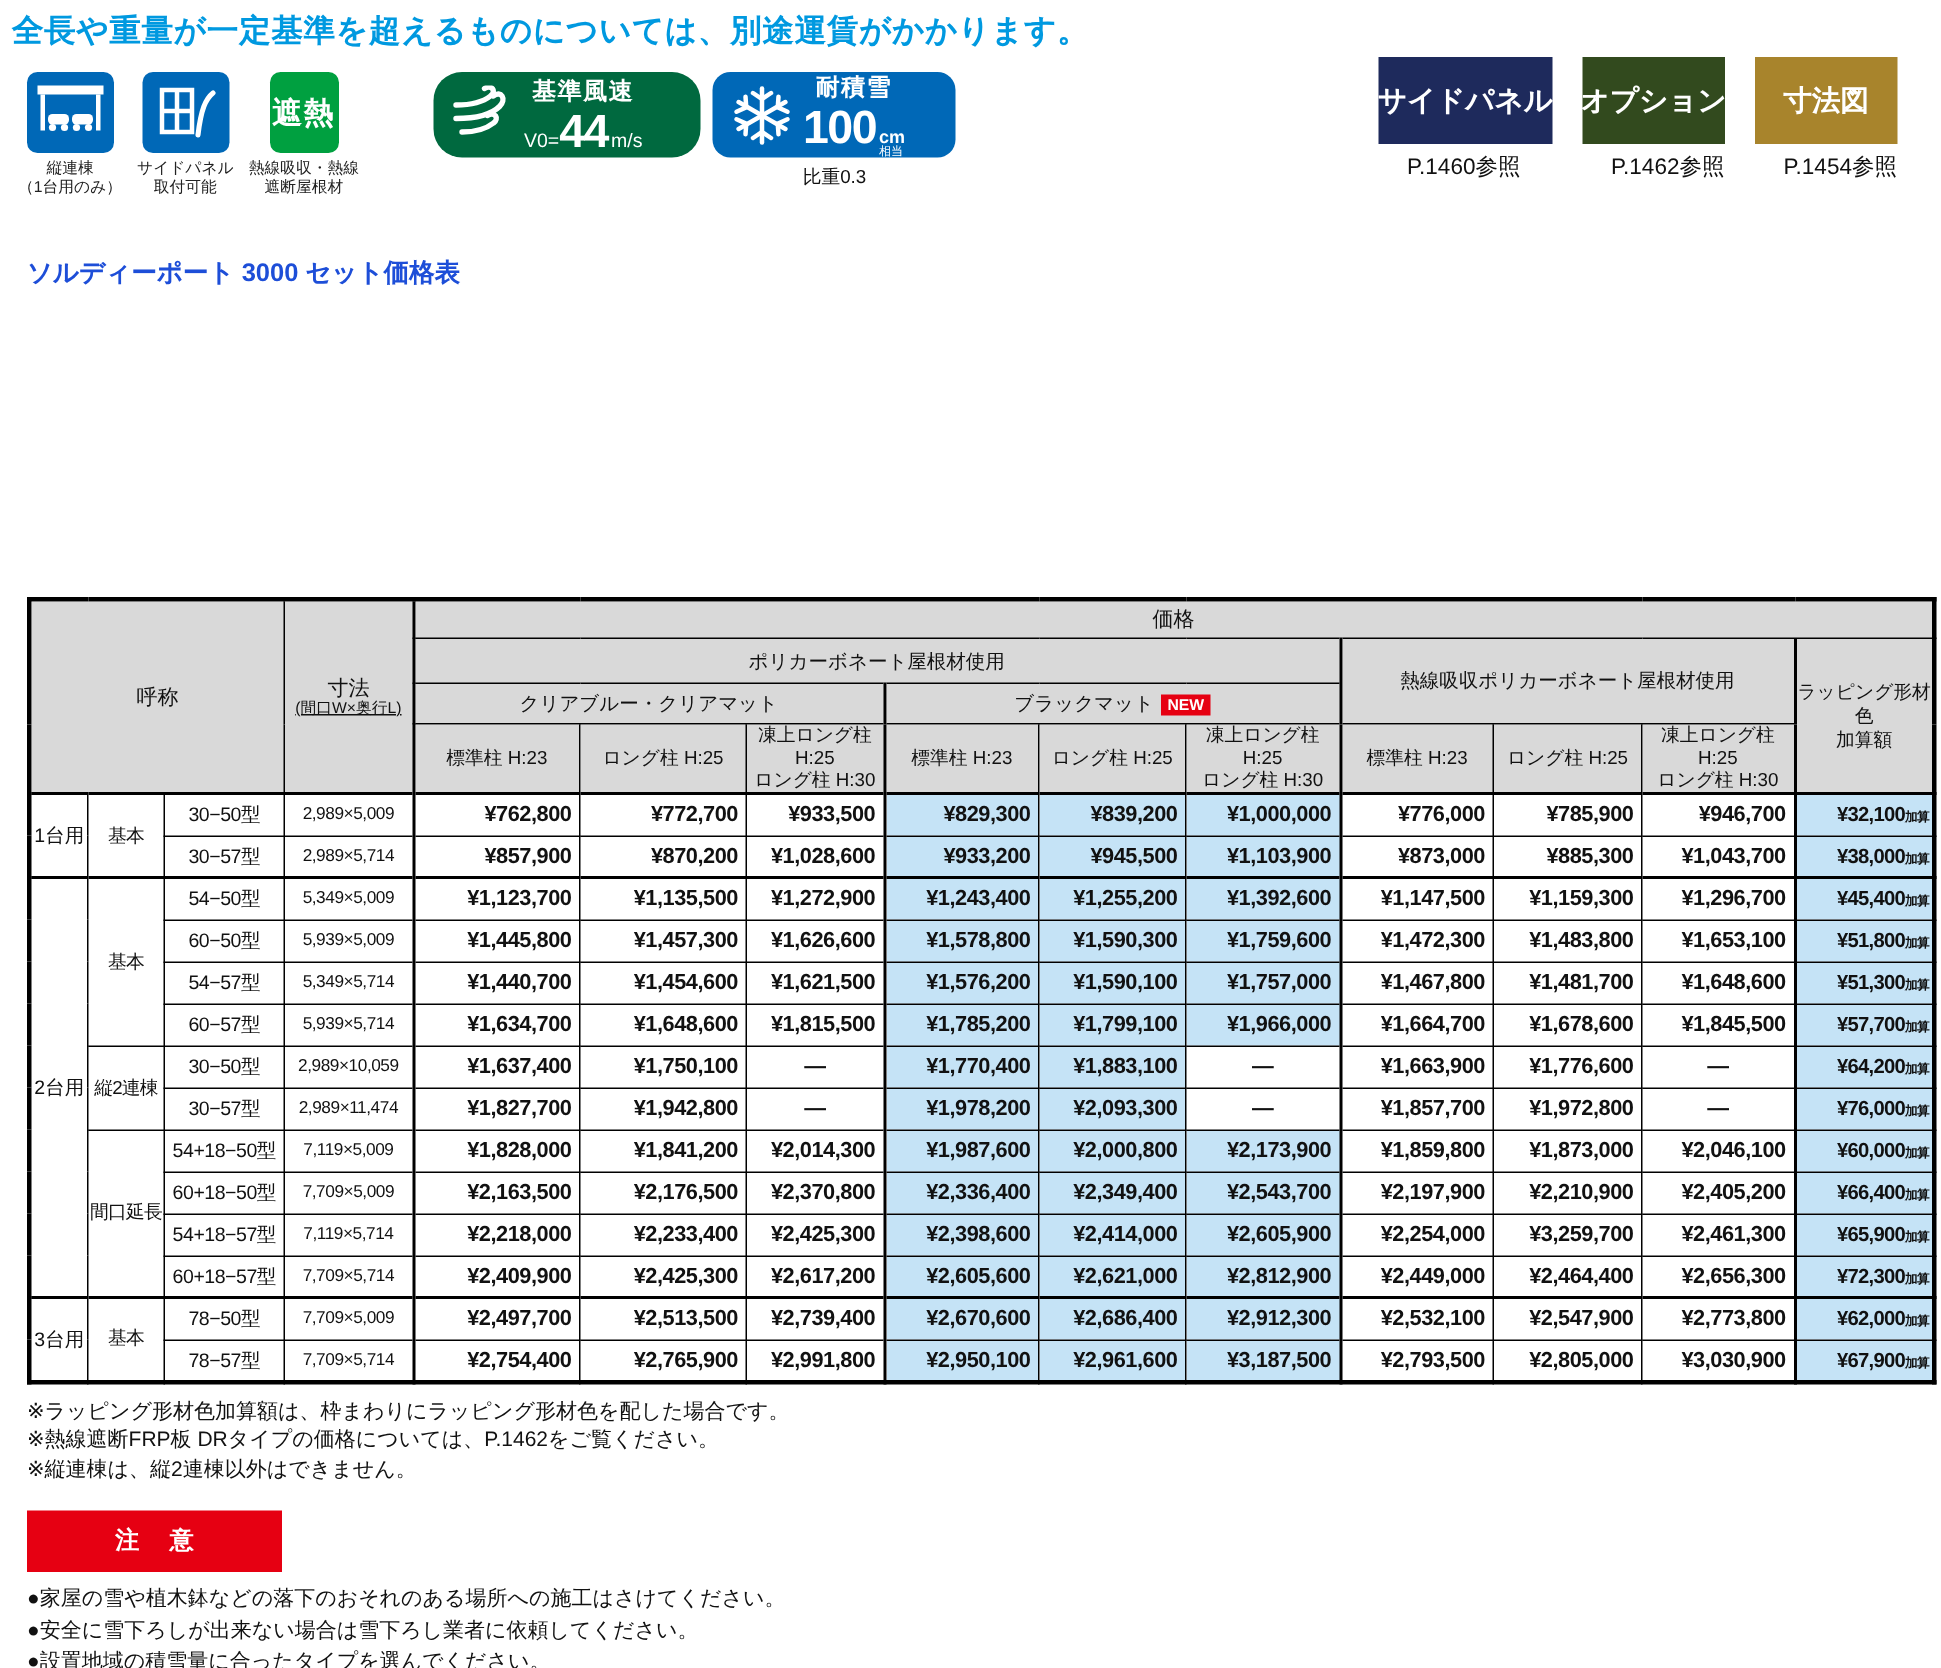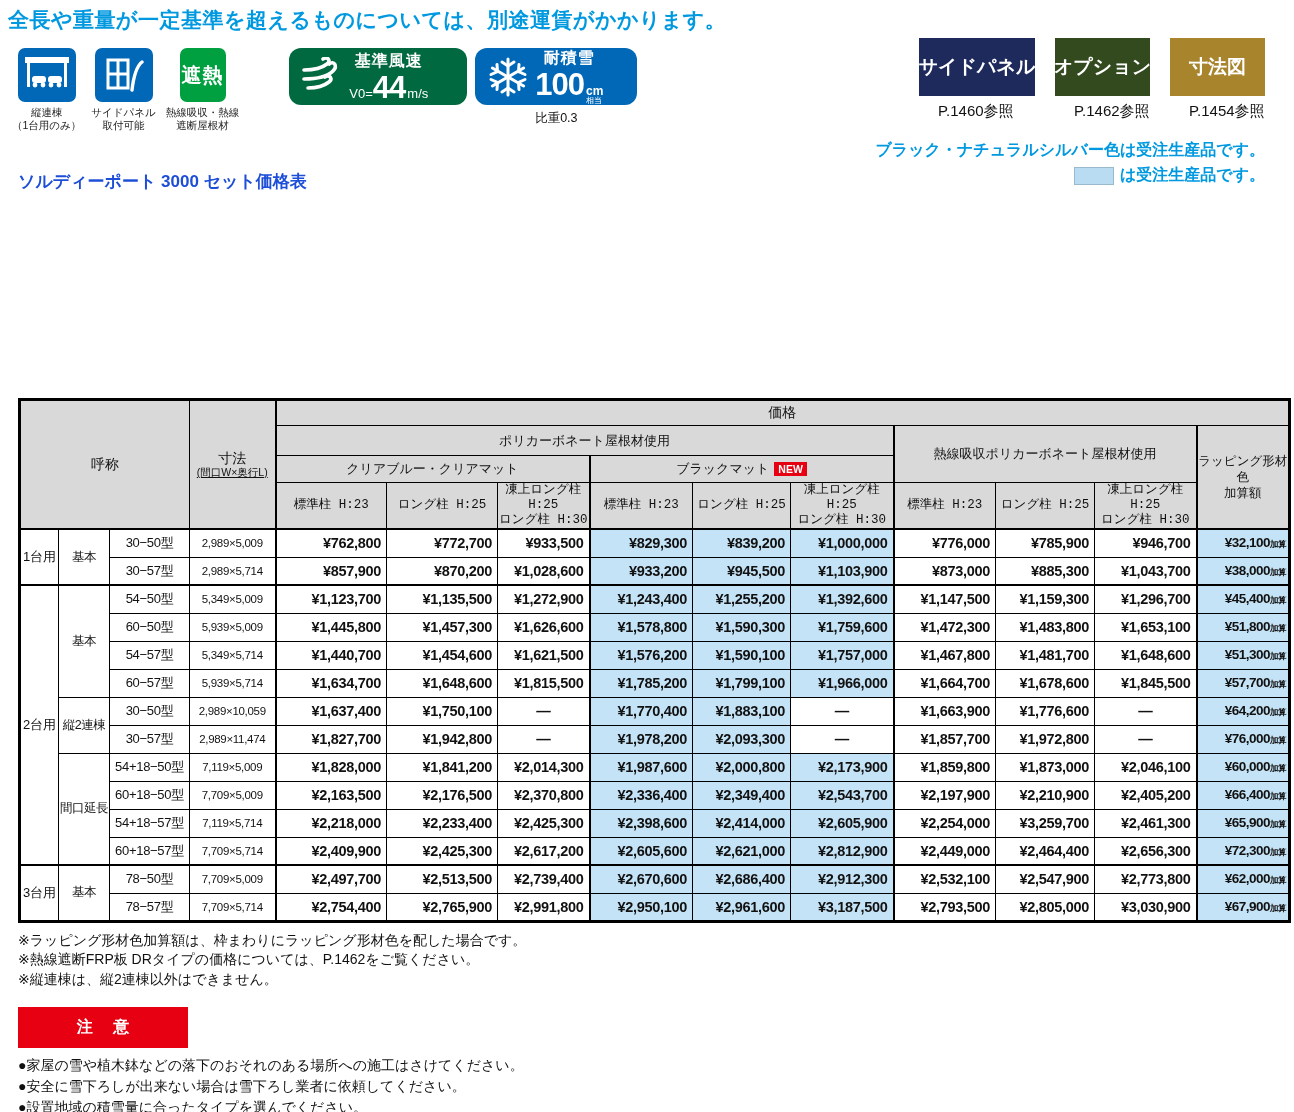--- a/index.html
+++ b/index.html
@@ -22,21 +22,21 @@
   .feat-box {
     width:58px; height:54px; border-radius:7px; background:#0068b7;
     display:flex; align-items:center; justify-content:center; color:#fff;
   }
   .feat-box.green { background:#00a040; width:46px; font-size:20px; font-weight:bold; letter-spacing:1px; }
   .feat-label { margin-top:4px; font-size:10.5px; line-height:1.25; text-align:center; color:#222; white-space:nowrap; }
   .badge {
     height:57px; border-radius:12px; color:#fff;
     display:flex; align-items:center; padding:0 12px;
   }
-  .badge.wind { background:#00693f; width:178px; margin-left:40px; }
+  .badge.wind { background:#00693f; width:178px; margin-left:40px;border-radius:19px; }
   .badge.snow { background:#0068b7; width:162px; }
   .badge .glyph { width:42px; display:flex; justify-content:center; margin-right:6px; }
   .badge .btexts { display:flex; flex-direction:column; align-items:center; }
   .badge .btitle { font-size:16px; font-weight:bold; letter-spacing:1px; }
   .badge .bval { display:flex; align-items:baseline; line-height:1; }
   .badge .bpre { font-size:13px; }
   .badge .bnum { font-size:31px; font-weight:bold; letter-spacing:-1px; }
   .badge .bunit { font-size:13px; margin-left:2px; }
   .unit-stack { display:inline-flex; flex-direction:column; align-items:flex-start; line-height:1; margin-left:2px; }
   .unit-stack .u1 { font-size:12px; font-weight:bold; }
@@ -72,21 +72,21 @@
   th { background:#d9d9d9; font-weight:normal; font-size:13px; text-align:center; }
   .rA { height:26px; } .rB { height:30px; } .rC { height:27px; } .rD { height:44px; }
   tbody tr { height:28px; }
   .gsep { border-right:2.5px solid #000 !important; }
   tbody tr:first-child td { border-top:2.5px solid #000; }
   tr.sec td { border-top:2.5px solid #000;margin-top:12px; }
   .hname { font-size:14px; }
   .hsize .l1 { font-size:14px; line-height:1.1; }
   .hsize .l2 { font-size:10.5px; line-height:1.2;text-decoration:underline; }
   .hprice { font-size:14px; }
-  .hD { font-size:12.5px; white-space:pre-line; line-height:1.2;font-family:Liberation Mono, monospace; }
+  .hD { font-size:12.5px; white-space:pre-line; line-height:1.2; }
   .hwrap { font-size:12.5px; white-space:pre-line; line-height:1.3; }
   .new-badge { background:#e60012; color:#fff; font-size:10.5px; font-weight:bold; padding:1px 4px; margin-left:5px; }
   .c-group { font-size:13px; text-align:center; padding:0 1px; }
   .c-type  { font-size:12.5px; text-align:center; padding:0 1px; letter-spacing:-0.5px; }
   .c-model { font-size:13px; text-align:center; letter-spacing:-0.3px; }
   .c-size  { font-size:11.5px; text-align:center; letter-spacing:-0.3px; }
   .c-price { font-size:14.5px; font-weight:bold; text-align:right; padding-right:5px; letter-spacing:-0.3px; }
   .c-price.dash { text-align:center; font-weight:bold; padding-right:0; }
   .blue { background:#c5e3f6; }
   .c-wrap { font-size:13.5px; font-weight:bold; text-align:right; padding-right:2px; letter-spacing:-0.5px; }
@@ -214,27 +214,20 @@
       <div class="ref">
         <div class="ref-box olive">オプション</div>
         <div class="ref-caption">P.1462参照</div>
       </div>
       <div class="ref">
         <div class="ref-box gold">寸法図</div>
         <div class="ref-caption">P.1454参照</div>
       </div>
     </div>
 
-    <div class="legend">
-      <div class="legend-line1">ブラック・ナチュラルシルバー色は受注生産品です。</div>
-      <div class="legend-line2">
-        <span class="swatch"></span>
-        <span>は受注生産品です。</span>
-      </div>
-    </div>
   </div>
 
   <h2 class="table-title">ソルディーポート 3000 セット価格表</h2>
 
   <table class="price">
     <colgroup>
       <col style="width:39px">
         <col style="width:51px">
         <col style="width:80px">
         <col style="width:86px">

